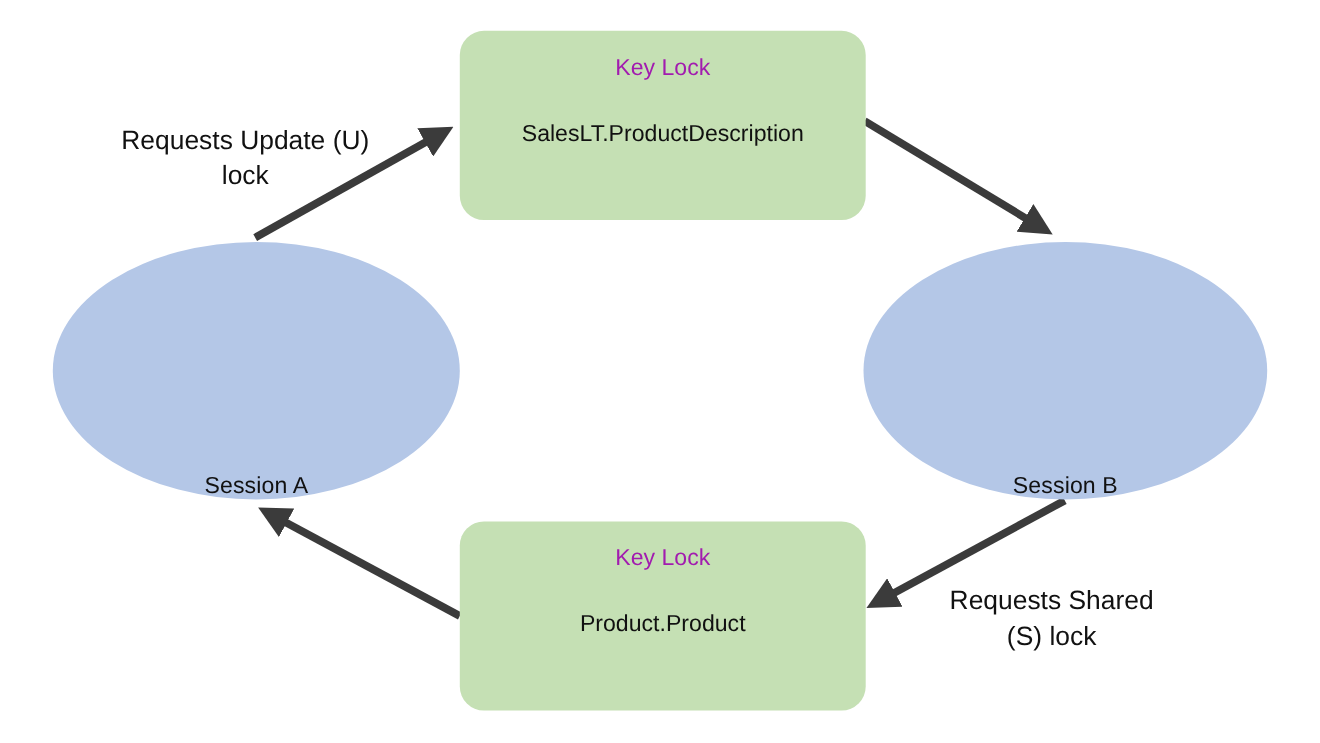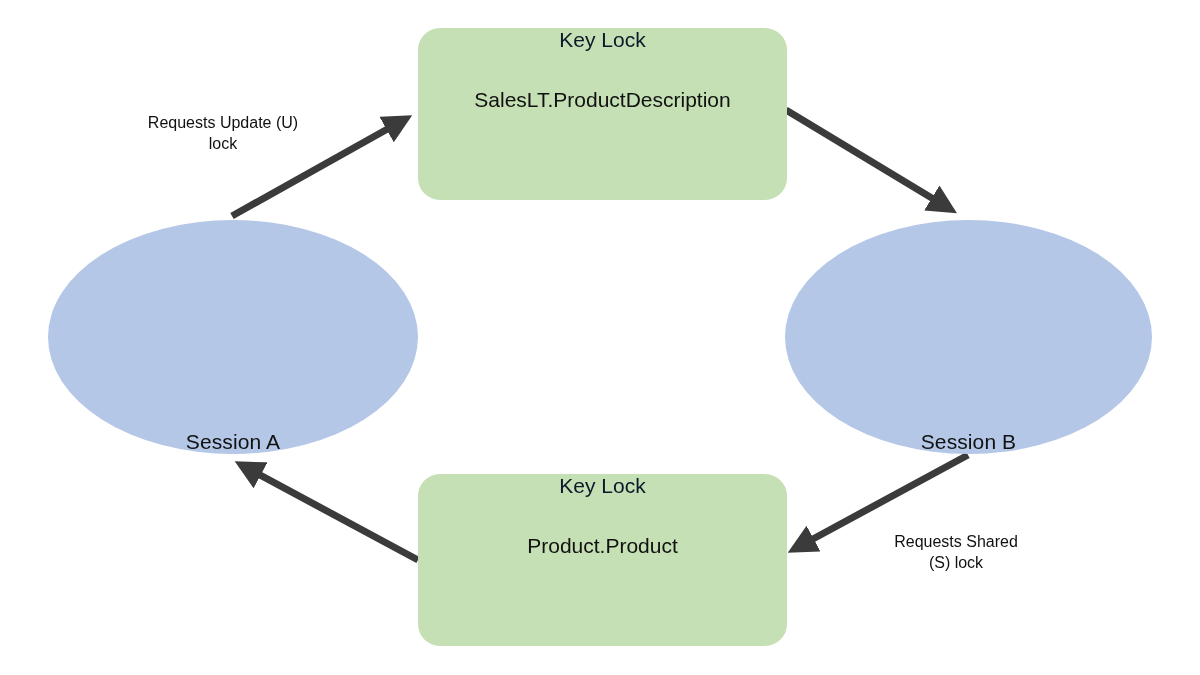--- a/index.html
+++ b/index.html
@@ -63,34 +63,35 @@
     background: #c5e0b4;
     border-radius: 22px;
     display: flex;
     flex-direction: column;
     align-items: center;
   }
   #lock-top { top: 28px; }
   #lock-bottom { top: 474px; }
   .lock-box .lock-title {
     font-size: 21px;
-    color: #0f172a;
+    color: #a21caf;
+    margin-top: 22px;
     text-align: center;
   }
   .lock-box .lock-object {
     font-size: 21px;
     color: #111111;
     margin-top: 36px;
     text-align: right;
   }
 
   
   .edge-label {
     position: absolute;
-    font-size: 16px;
+    font-size: 24px;
     color: #111111;
     line-height: 1.32;
     text-align: center;
     white-space: pre-line;
   }
   #label-requests-update {
     left: 103px;
     top: 112px;
     width: 240px;
   }

